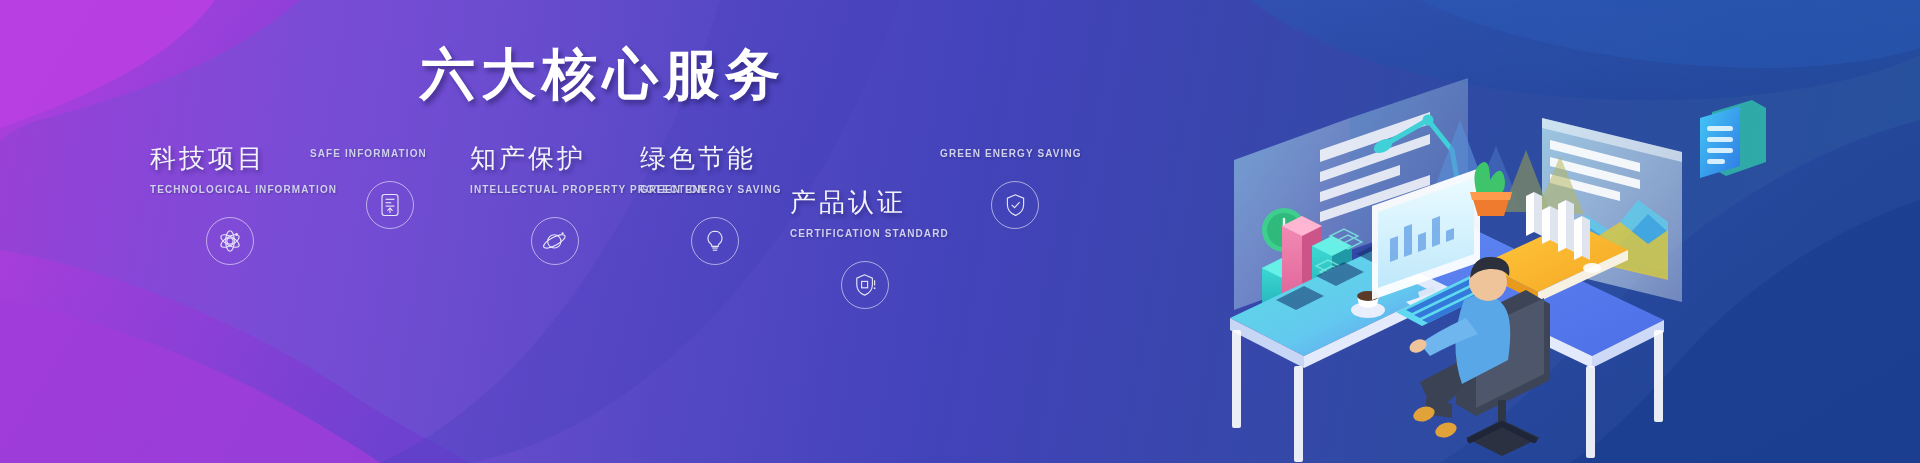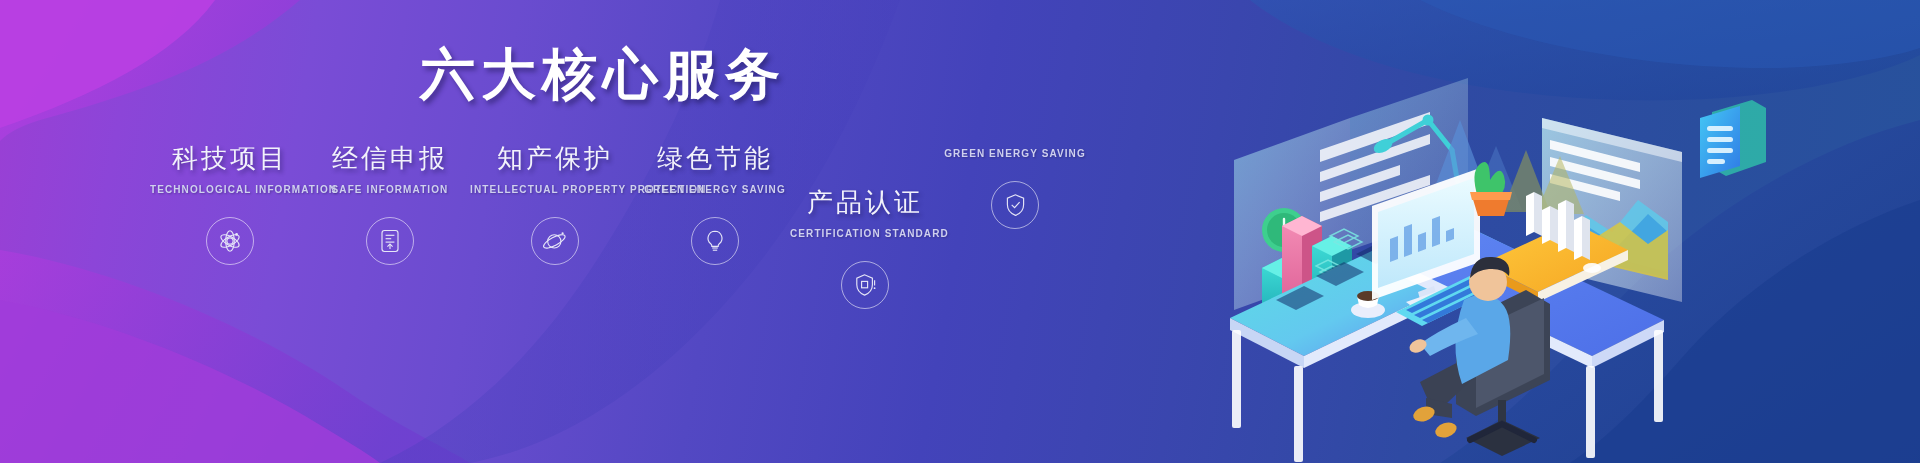--- a/index.html
+++ b/index.html
@@ -32,21 +32,21 @@
     text-shadow:3px 4px 5px rgba(22,16,70,.45);
     white-space:nowrap;
   }
 
   .services {
     position:absolute; left:150px; top:140px;
     width:940px; height:140px;
     display:flex; align-items:flex-start;
   }
 
-  .service { position:relative; text-align:center; flex:0 0 auto; }
+  .service { position:relative; text-align:left; flex:0 0 auto; }
 
   .service .cn {
     font-family:"DejaVu Serif", serif;
     font-size:26px;
     line-height:36px;
     letter-spacing:3px;
     color:#f2f2fb;
     text-shadow:2px 3px 4px rgba(25,18,72,.45);
     white-space:nowrap;
   }
@@ -133,21 +133,20 @@
             <circle cx="13" cy="13" r="3.1"></circle>
             <ellipse cx="13" cy="13" rx="10.2" ry="4.3" transform="rotate(30 13 13)"></ellipse>
             <ellipse cx="13" cy="13" rx="10.2" ry="4.3" transform="rotate(-30 13 13)"></ellipse>
             <ellipse cx="13" cy="13" rx="10.2" ry="4.3" transform="rotate(90 13 13)"></ellipse>
             <circle cx="19.6" cy="6.4" r="1.4" fill="#e6e6f7" stroke="none"></circle>
           </svg>
         </div>
       </div>
 
       <div class="service" style="width:160px;">
-        <div class="cn">经信申报</div>
         <div class="en">SAFE INFORMATION</div>
         <div class="icon-wrap">
           <svg width="24" height="26" viewBox="0 0 24 26" fill="none" stroke="#e6e6f7" stroke-width="1.15">
             <rect x="4" y="2.5" width="16" height="21" rx="2.4"></rect>
             <line x1="7.6" y1="7.3" x2="16.4" y2="7.3"></line>
             <line x1="7.6" y1="10.7" x2="13.2" y2="10.7"></line>
             <line x1="7.6" y1="14.1" x2="16.4" y2="14.1"></line>
             <line x1="12" y1="21" x2="12" y2="16.2"></line>
             <polyline points="9.4,18.6 12,16 14.6,18.6"></polyline>
           </svg>

